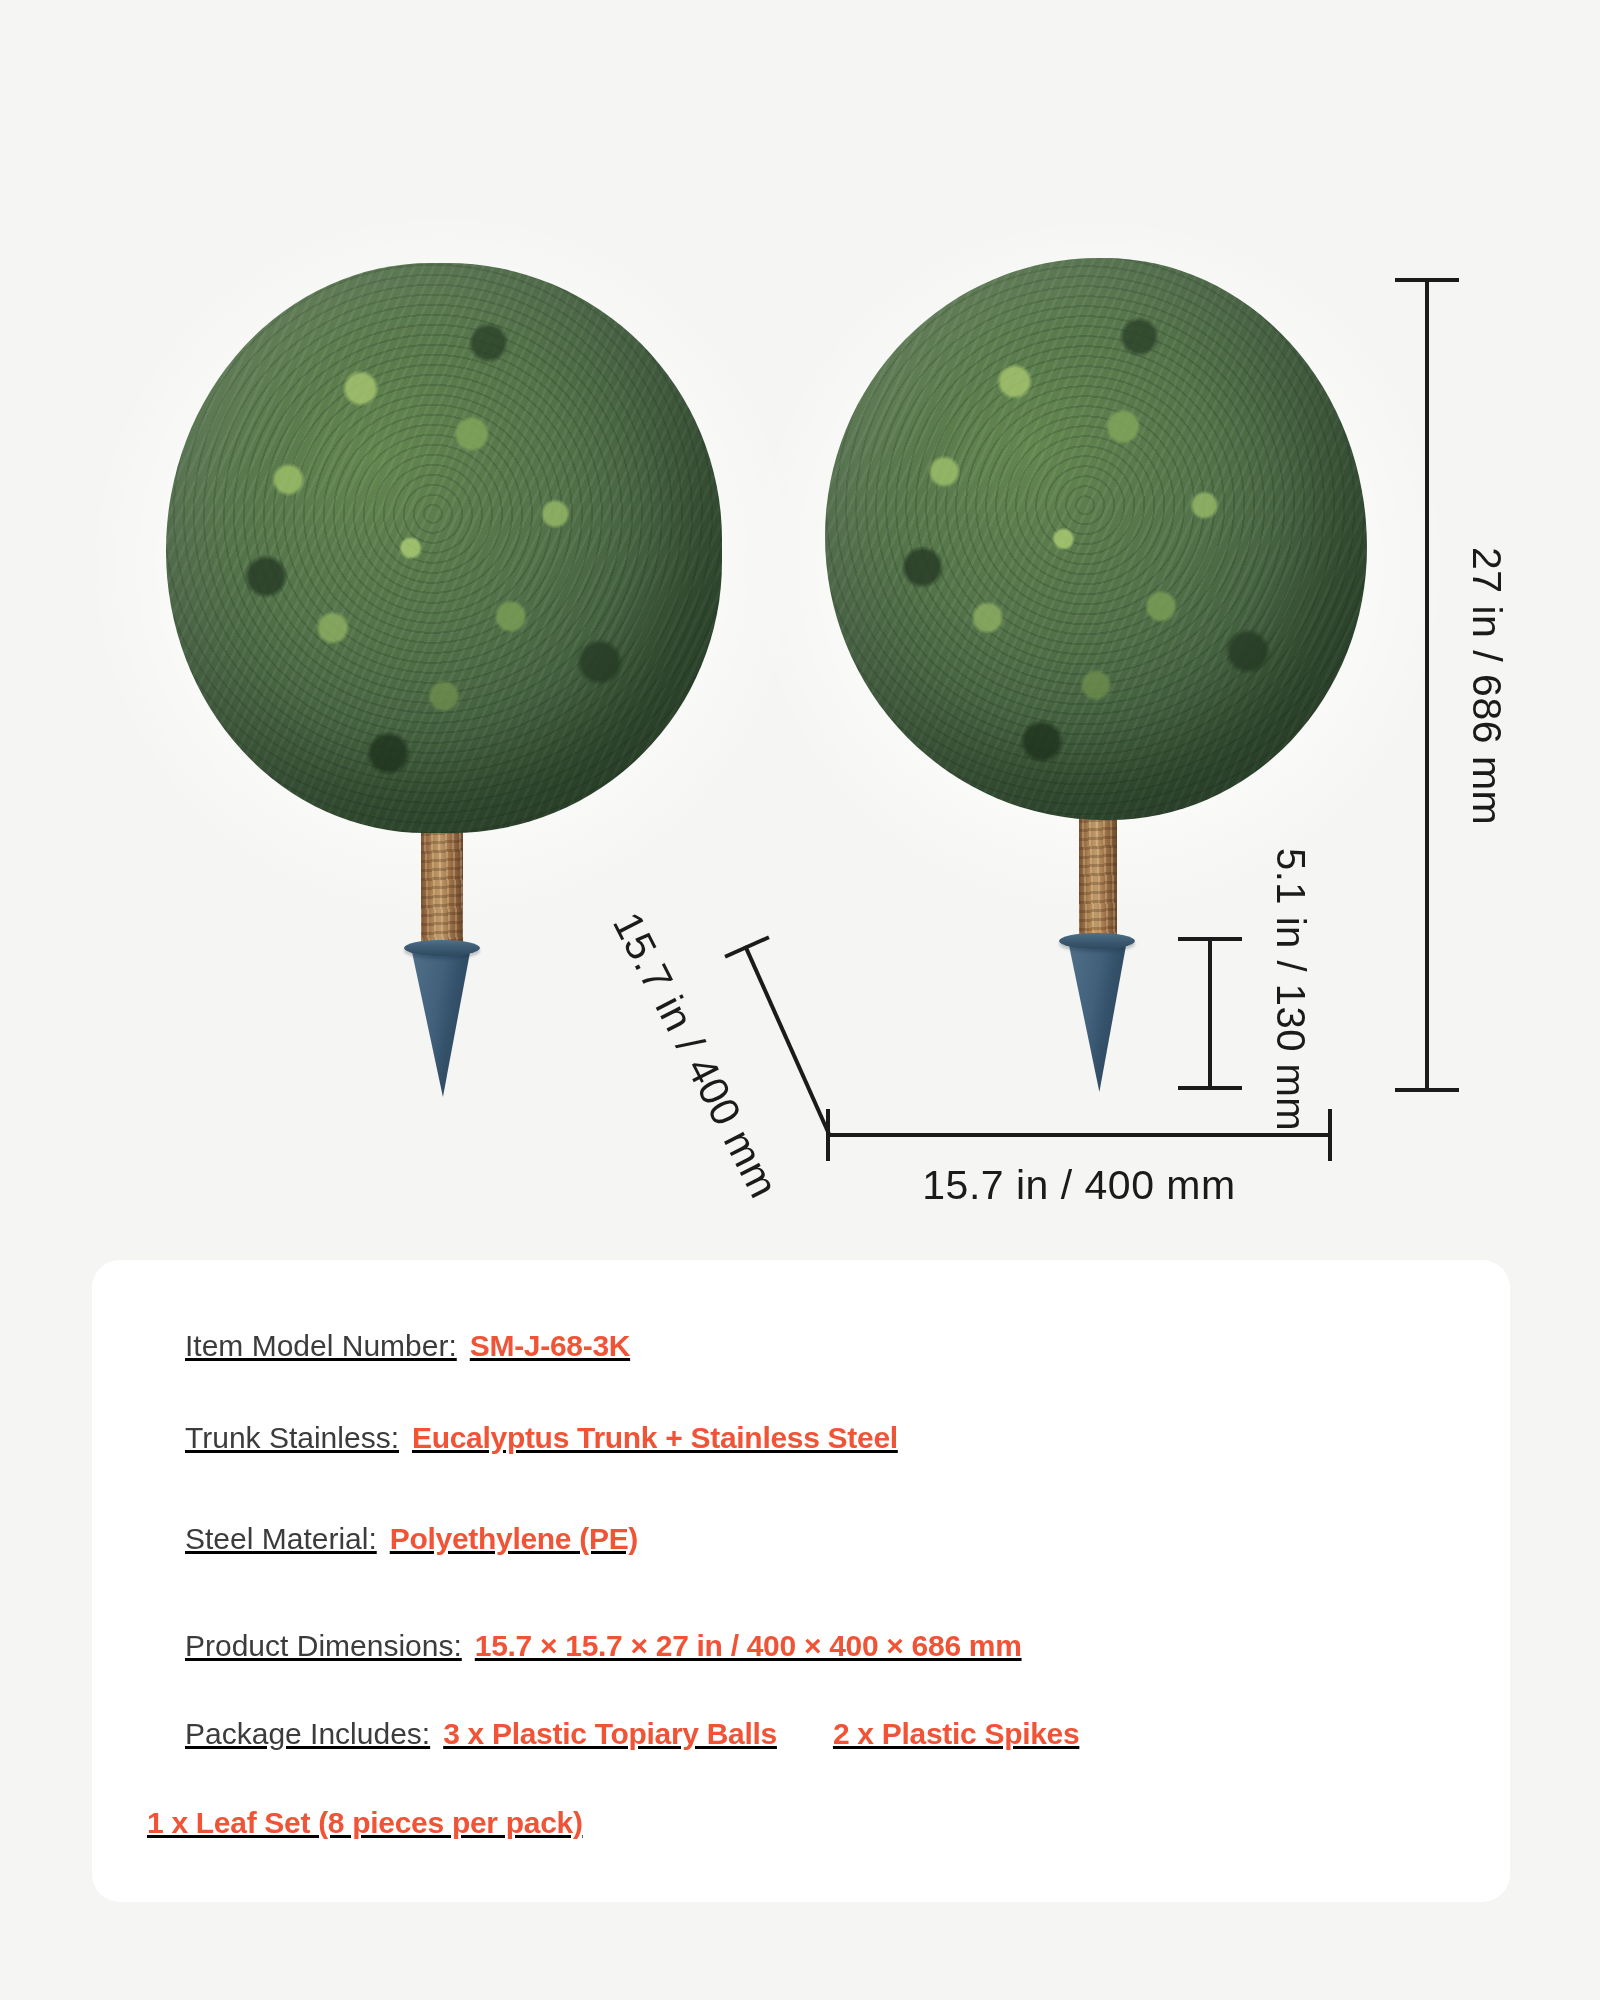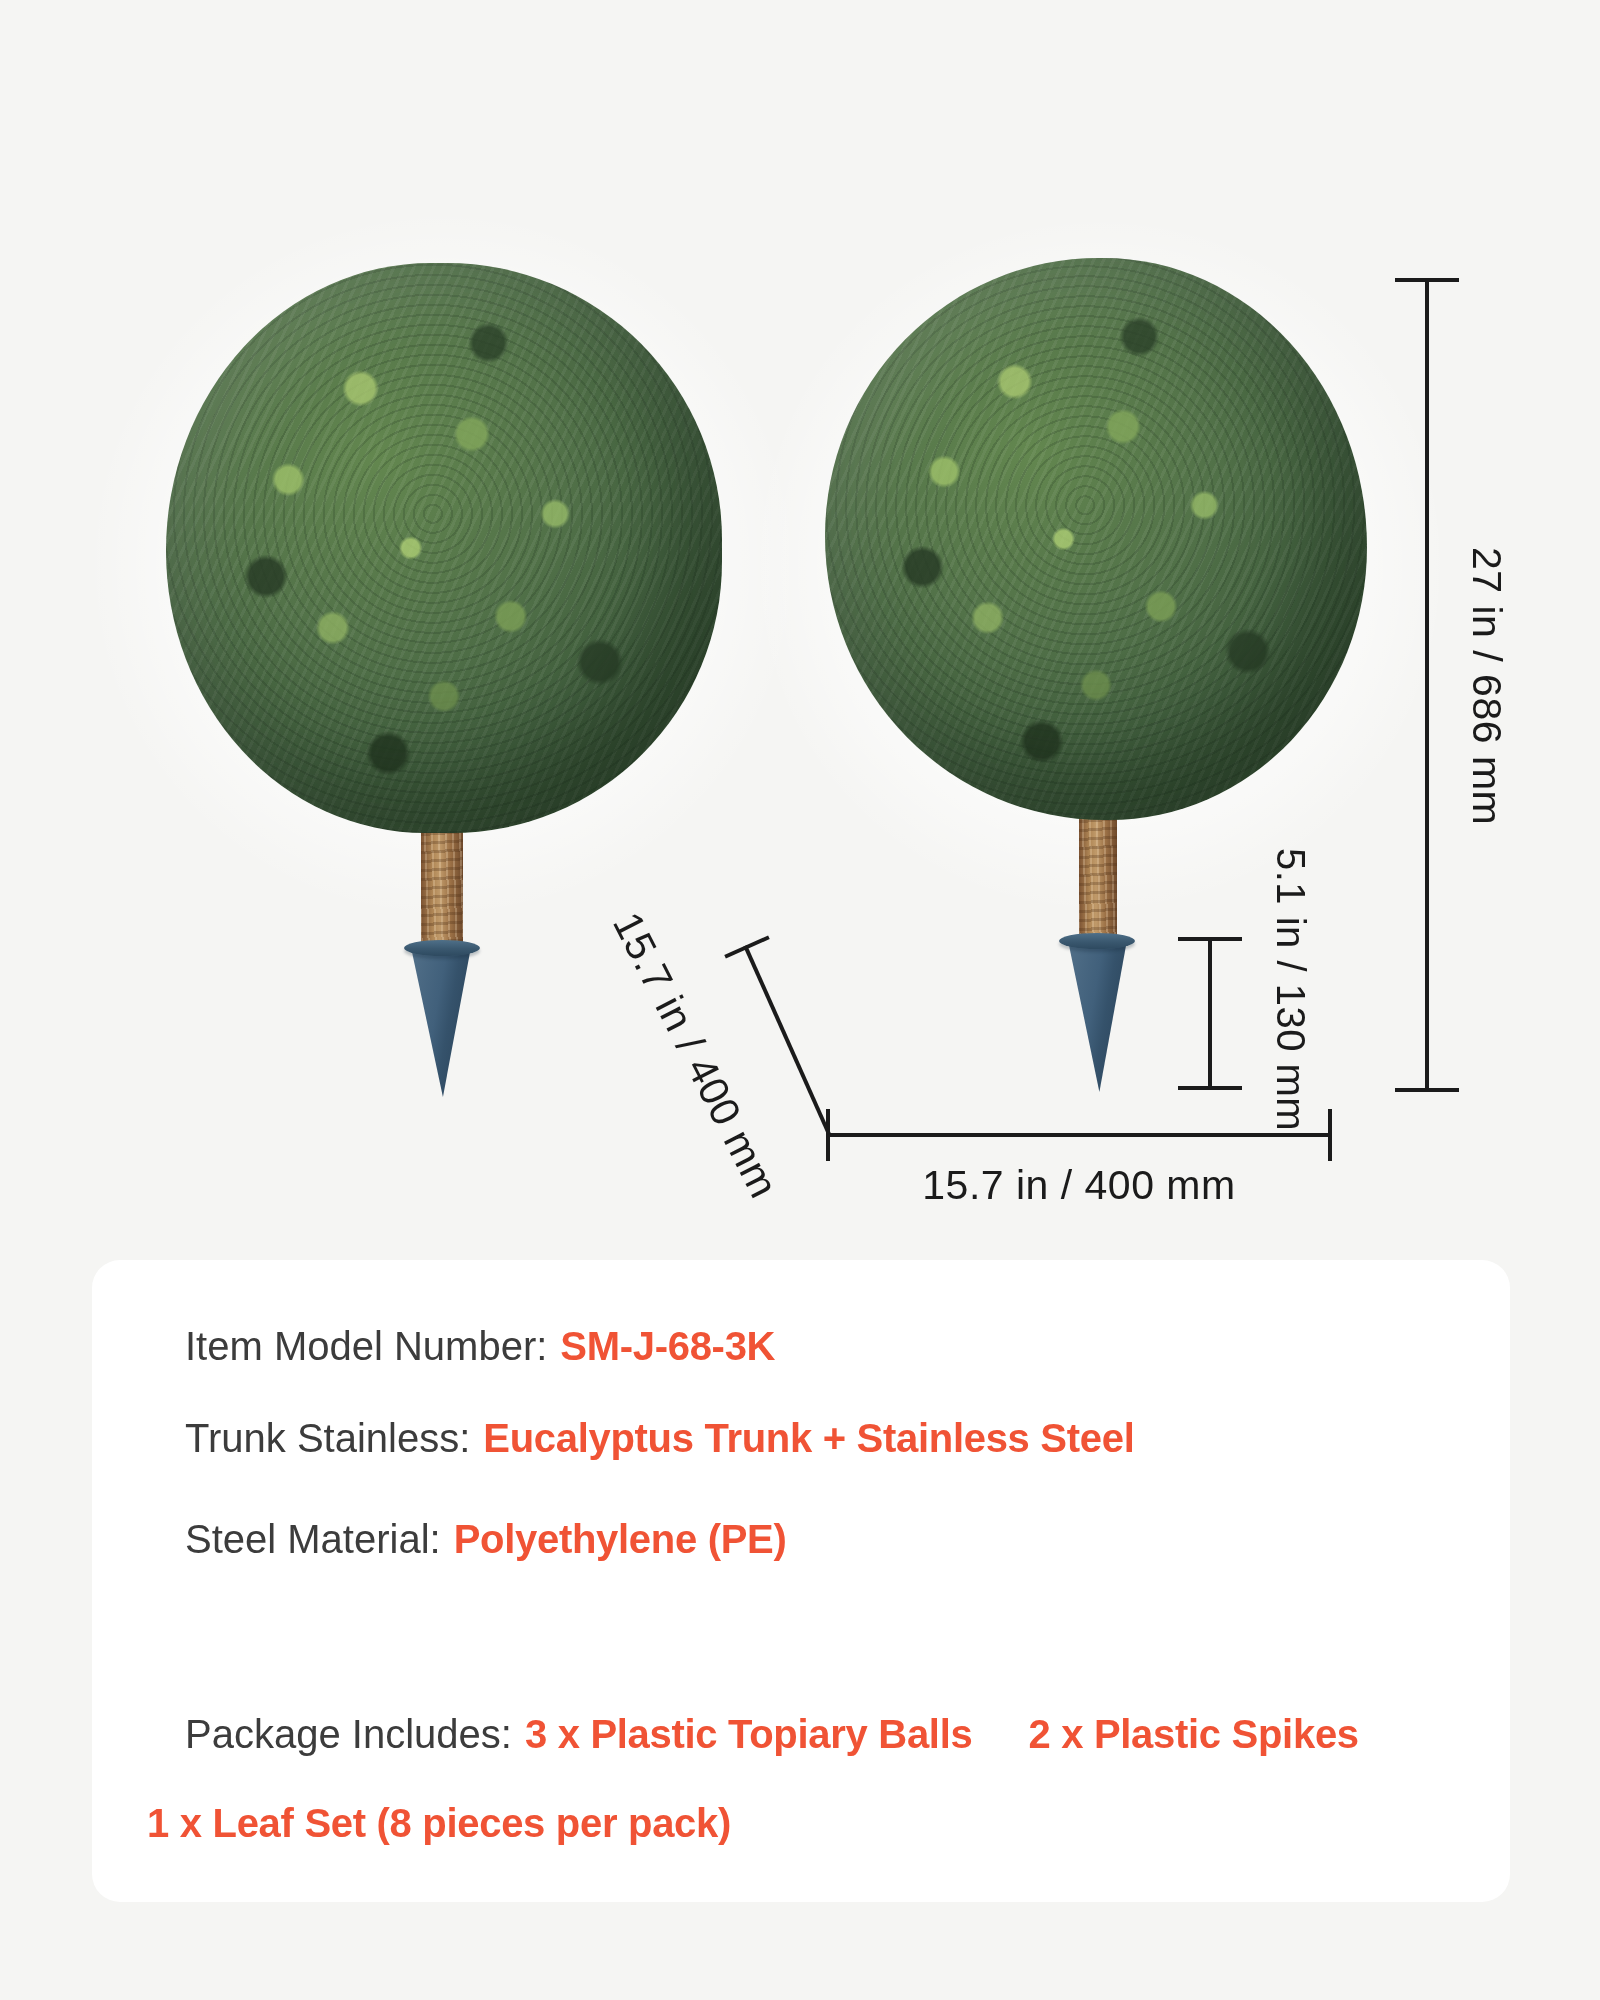--- a/index.html
+++ b/index.html
@@ -48,21 +48,21 @@
   .dline{position:absolute;background:#1b1b1b;}
   .dim-label{position:absolute;color:#1b1b1b;font-size:41px;letter-spacing:0.5px;white-space:nowrap;}
   .dim-label.vert{writing-mode:vertical-rl;display:flex;align-items:center;justify-content:center;}
   .dim-label.horiz{text-align:center;}
   .rot{transform-origin:0 0;}
 
   
   .spec-panel{position:absolute;left:92px;top:1260px;width:1418px;height:642px;
       background:#ffffff;border-radius:28px;}
   .spec-row{position:absolute;left:93px;right:40px;height:48px;line-height:48px;
-      font-size:40px;white-space:nowrap;}
+      font-size:30px;white-space:nowrap;text-decoration:underline;}
   .lbl{color:#3c3c3c;margin-right:13px;}
   .val{color:#f05335;font-weight:700;letter-spacing:-0.3px;}
   .col2{position:absolute;left:763px;top:0;}
   .gap2{margin-left:56px;}
 </style>
 </head>
 <body>
 
 <div class="canvas">
 
@@ -117,20 +117,23 @@
     </div>
 
     <div class="spec-row" style="top:154px;">
       <span class="lbl">Trunk Stainless:</span><span class="val">Eucalyptus Trunk + Stainless Steel</span>
     </div>
 
     <div class="spec-row" style="top:255px;">
       <span class="lbl">Steel Material:</span><span class="val">Polyethylene (PE)</span>
     </div>
 
+    <div class="spec-row" style="top:362px;">
+      <span class="lbl">Product Dimensions:</span><span class="val">15.7 × 15.7 × 27 in / 400 × 400 × 686 mm</span>
+    </div>
 
     <div class="spec-row" style="top:450px;">
       <span class="lbl">Package Includes:</span><span class="val">3 x Plastic Topiary Balls</span><span class="val gap2">2 x Plastic Spikes</span>
     </div>
 
     <div class="spec-row" style="top:539px;left:55px;">
       <span class="val">1 x Leaf Set (8 pieces per pack)</span>
     </div>
 
   </div>

